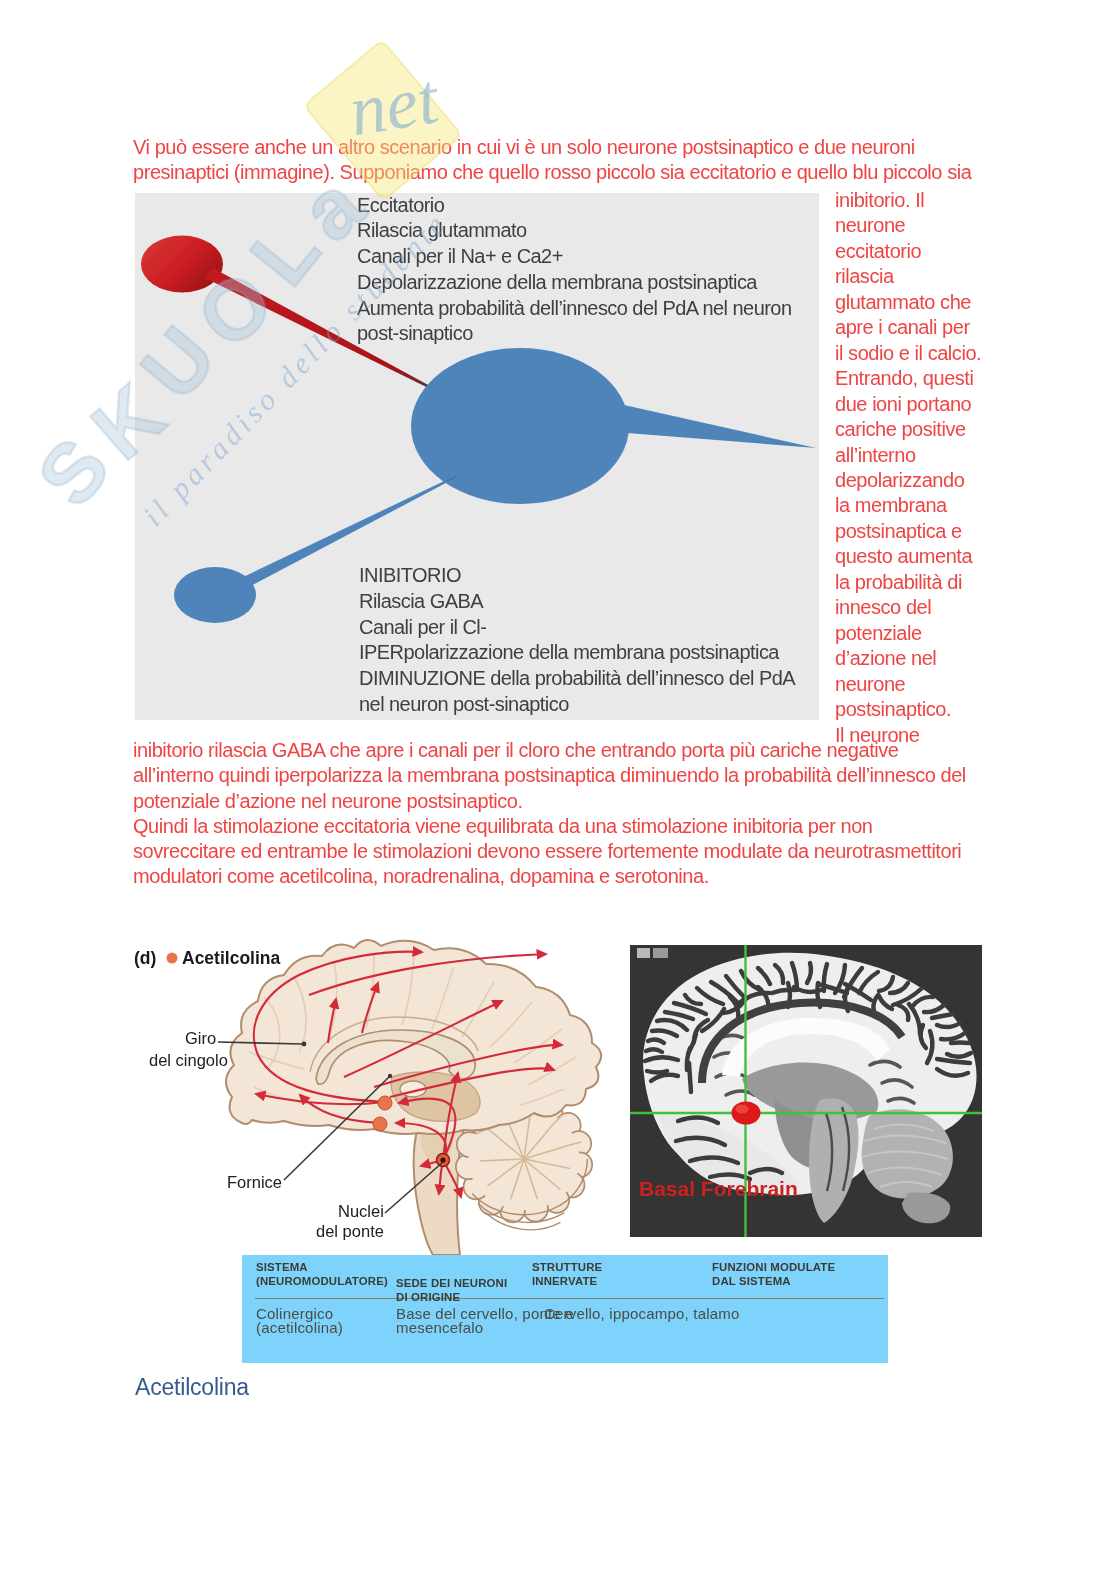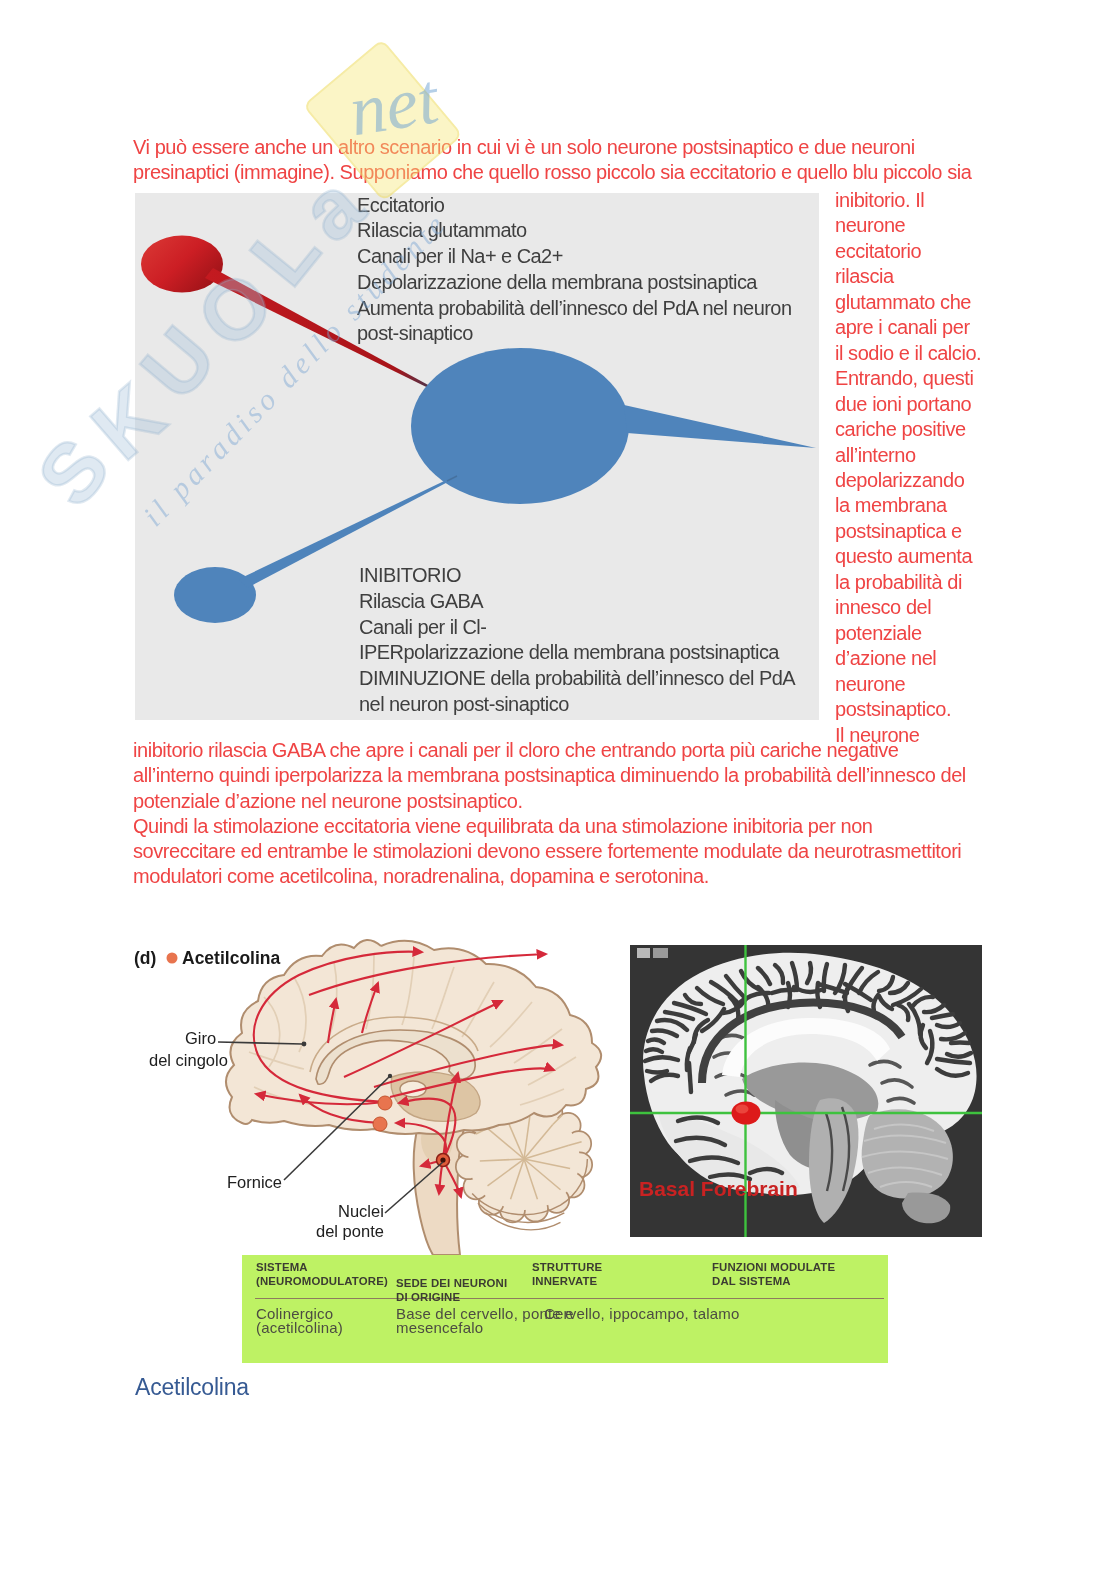--- a/index.html
+++ b/index.html
@@ -341,21 +341,21 @@
   <ellipse cx="116" cy="168" rx="14.5" ry="11.5" fill="#dd1a1a"></ellipse>
   <ellipse cx="112" cy="164" rx="6.5" ry="4.5" fill="#ea453c"></ellipse>
 
   <text x="9" y="251" font-family="Liberation Sans" font-size="21" font-weight="bold" fill="#c92222">Basal Forebrain</text>
 
   <rect x="7" y="3" width="13" height="10" fill="#b9b9b9"></rect>
   <rect x="23" y="3" width="15" height="10" fill="#9a9a9a"></rect>
 </svg>
 </div>
 
-<div class="abs" style="left:242px;top:1255px;width:646px;height:108px;background:#bef264;">
+<div class="abs" style="left:242px;top:1255px;width:646px;height:108px;background:#7dd3fc;">
   <div class="abs" style="left:13px;right:4px;top:42.5px;height:1.6px;background:#8d7c5e;"></div>
   <div class="abs tbl-h" style="left:14px;top:6px;">SISTEMA<br>(NEUROMODULATORE)</div>
   <div class="abs tbl-h" style="left:154px;top:6px;margin-top:16px;">SEDE DEI NEURONI<br>DI ORIGINE</div>
   <div class="abs tbl-h" style="left:290px;top:6px;">STRUTTURE<br>INNERVATE</div>
   <div class="abs tbl-h" style="left:470px;top:6px;">FUNZIONI MODULATE<br>DAL SISTEMA</div>
   <div class="abs tbl-c" style="left:14px;top:52px;">Colinergico<br>(acetilcolina)</div>
   <div class="abs tbl-c" style="left:154px;top:52px;">Base del cervello, ponte e<br>mesencefalo</div>
   <div class="abs tbl-c" style="left:302px;top:52px;">Cervello, ippocampo, talamo</div>
 </div>
 

